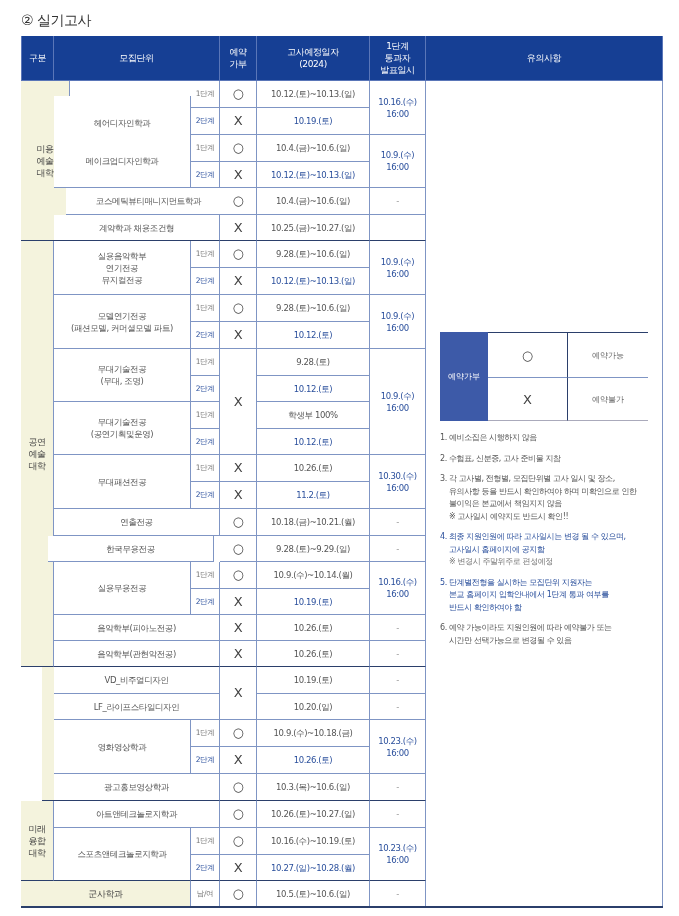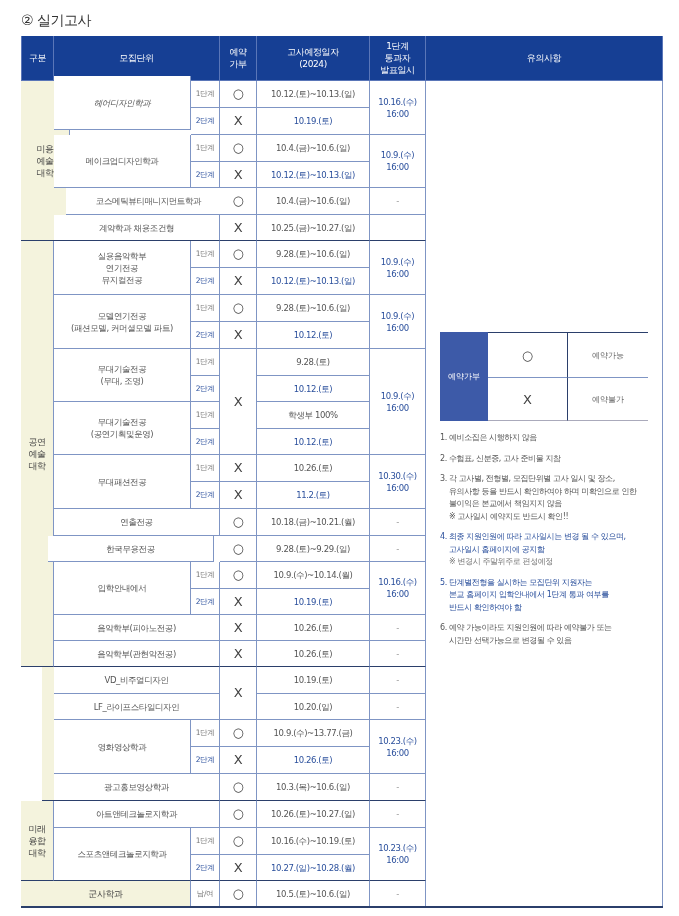--- a/index.html
+++ b/index.html
@@ -55,21 +55,21 @@
 예술
 대학</div>
 <div class="c grp thick" style="left:21px;top:667px;width:53px;height:134px;margin-left:21px;">디자인
 &amp;
 영상
 대학</div>
 <div class="c grp thick" style="left:21px;top:801px;width:33px;height:80px;text-align:center;">미래
 융합
 대학</div>
 
-<div class="c" style="left:54px;top:76px;width:137px;height:54px;font-style:italic;">헤어디자인학과</div>
+<div class="c" style="left:54px;top:96px;width:137px;height:54px;">헤어디자인학과</div>
 <div class="c stage" style="left:191px;top:81px;width:29px;height:27px;">1단계</div>
 <div class="c stage s2" style="left:191px;top:108px;width:29px;height:27px;">2단계</div>
 <div class="c mark" style="left:220px;top:81px;width:37px;height:27px;">○</div>
 <div class="c mark" style="left:220px;top:108px;width:37px;height:27px;">X</div>
 <div class="c" style="left:257px;top:81px;width:113px;height:27px;">10.12.(토)~10.13.(일)</div>
 <div class="c blue" style="left:257px;top:108px;width:113px;height:27px;">10.19.(토)</div>
 <div class="c blue" style="left:370px;top:81px;width:56px;height:54px;">10.16.(수)
 16:00</div>
 
 <div class="c" style="left:54px;top:135px;width:137px;height:53px;">메이크업디자인학과</div>
@@ -144,21 +144,21 @@
 <div class="c" style="left:54px;top:509px;width:166px;height:27px;">연출전공</div>
 <div class="c mark" style="left:220px;top:509px;width:37px;height:27px;">○</div>
 <div class="c" style="left:257px;top:509px;width:113px;height:27px;">10.18.(금)~10.21.(월)</div>
 <div class="c dash" style="left:370px;top:509px;width:56px;height:27px;">-</div>
 
 <div class="c" style="left:48px;top:536px;width:166px;height:26px;">한국무용전공</div>
 <div class="c mark" style="left:220px;top:536px;width:37px;height:26px;">○</div>
 <div class="c" style="left:257px;top:536px;width:113px;height:26px;">9.28.(토)~9.29.(일)</div>
 <div class="c dash" style="left:370px;top:536px;width:56px;height:26px;">-</div>
 
-<div class="c" style="left:54px;top:562px;width:137px;height:53px;">입학안내에서</div>
+<div class="c" style="left:54px;top:562px;width:137px;height:53px;">실용무용전공</div>
 <div class="c stage" style="left:191px;top:562px;width:29px;height:27px;">1단계</div>
 <div class="c stage s2" style="left:191px;top:589px;width:29px;height:26px;">2단계</div>
 <div class="c mark" style="left:220px;top:562px;width:37px;height:27px;">○</div>
 <div class="c mark" style="left:220px;top:589px;width:37px;height:26px;">X</div>
 <div class="c" style="left:257px;top:562px;width:113px;height:27px;">10.9.(수)~10.14.(월)</div>
 <div class="c blue" style="left:257px;top:589px;width:113px;height:26px;">10.19.(토)</div>
 <div class="c blue" style="left:370px;top:562px;width:56px;height:53px;">10.16.(수)
 16:00</div>
 
 <div class="c" style="left:54px;top:615px;width:166px;height:26px;">음악학부(피아노전공)</div>
@@ -177,21 +177,21 @@
 <div class="c" style="left:54px;top:694px;width:166px;height:26px;">LF_라이프스타일디자인</div>
 <div class="c" style="left:257px;top:694px;width:113px;height:26px;">10.20.(일)</div>
 <div class="c dash" style="left:370px;top:694px;width:56px;height:26px;">-</div>
 <div class="c mark" style="left:220px;top:667px;width:37px;height:53px;">X</div>
 
 <div class="c" style="left:54px;top:720px;width:137px;height:54px;">영화영상학과</div>
 <div class="c stage" style="left:191px;top:720px;width:29px;height:27px;">1단계</div>
 <div class="c stage s2" style="left:191px;top:747px;width:29px;height:27px;">2단계</div>
 <div class="c mark" style="left:220px;top:720px;width:37px;height:27px;">○</div>
 <div class="c mark" style="left:220px;top:747px;width:37px;height:27px;">X</div>
-<div class="c" style="left:257px;top:720px;width:113px;height:27px;">10.9.(수)~13.77.(금)</div>
+<div class="c" style="left:257px;top:720px;width:113px;height:27px;">10.9.(수)~10.18.(금)</div>
 <div class="c blue" style="left:257px;top:747px;width:113px;height:27px;">10.26.(토)</div>
 <div class="c blue" style="left:370px;top:720px;width:56px;height:54px;">10.23.(수)
 16:00</div>
 
 <div class="c thick" style="left:54px;top:774px;width:166px;height:27px;">광고홍보영상학과</div>
 <div class="c mark thick" style="left:220px;top:774px;width:37px;height:27px;">○</div>
 <div class="c thick" style="left:257px;top:774px;width:113px;height:27px;">10.3.(목)~10.6.(일)</div>
 <div class="c dash thick" style="left:370px;top:774px;width:56px;height:27px;">-</div>
 
 <div class="c" style="left:54px;top:801px;width:166px;height:27px;">아트앤테크놀로지학과</div>

